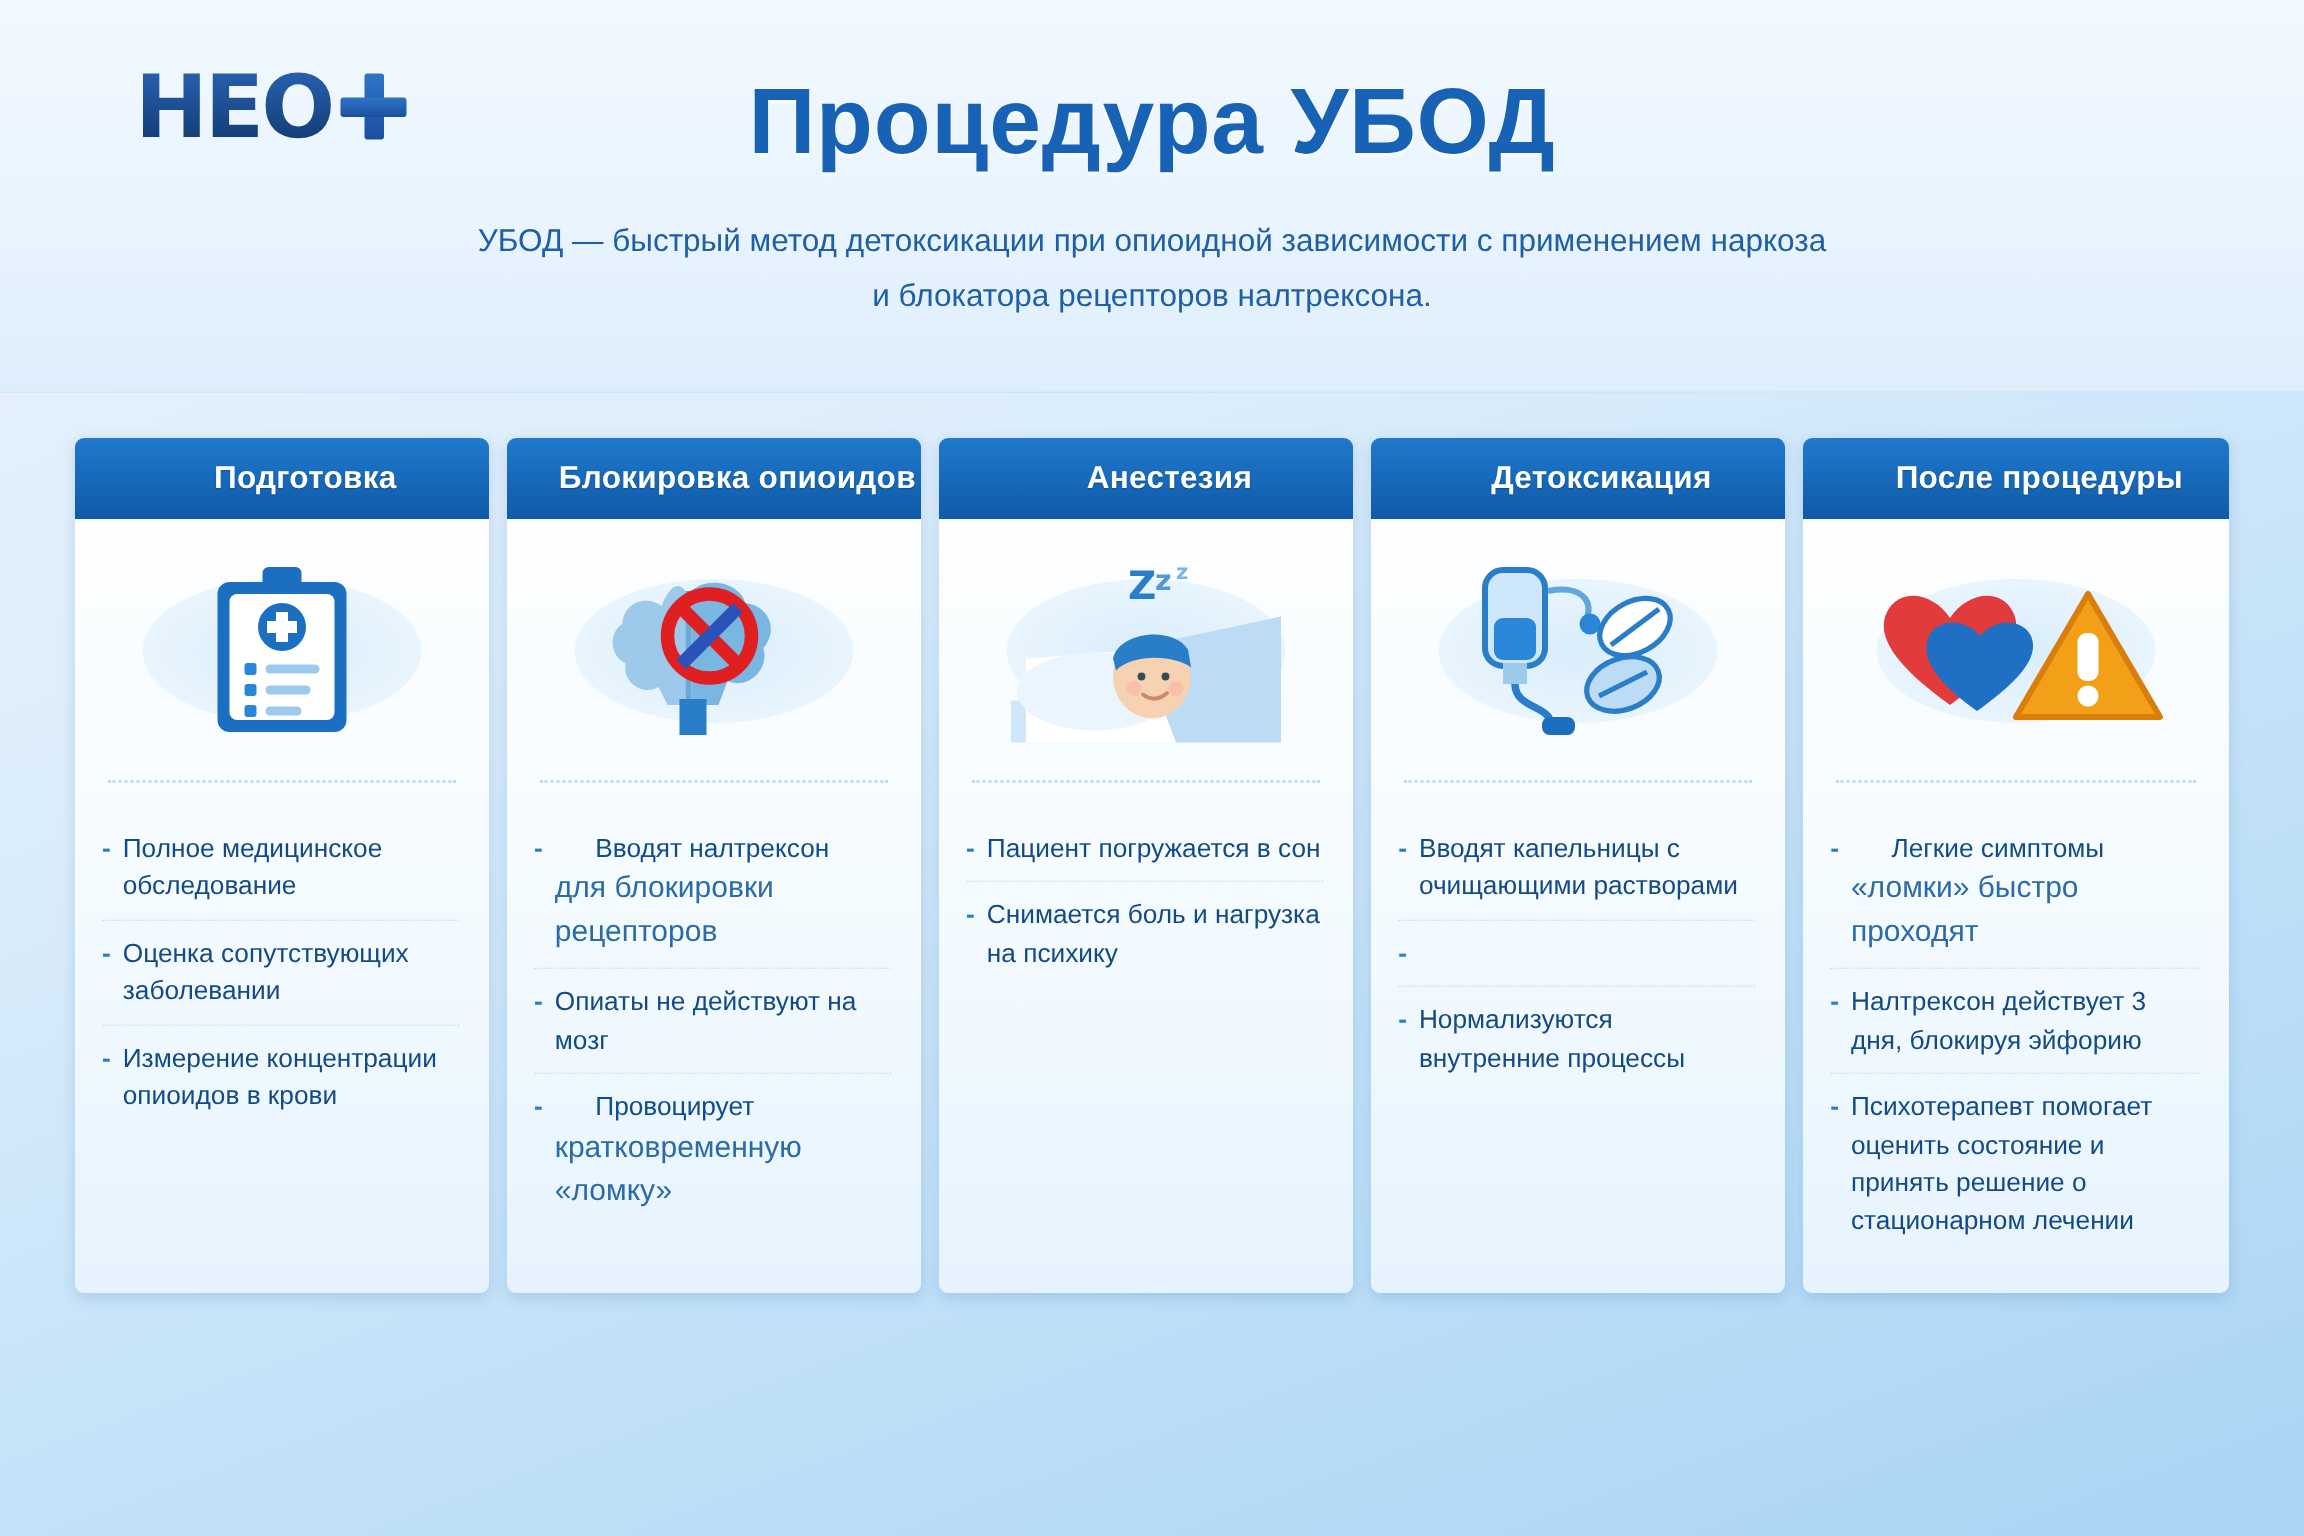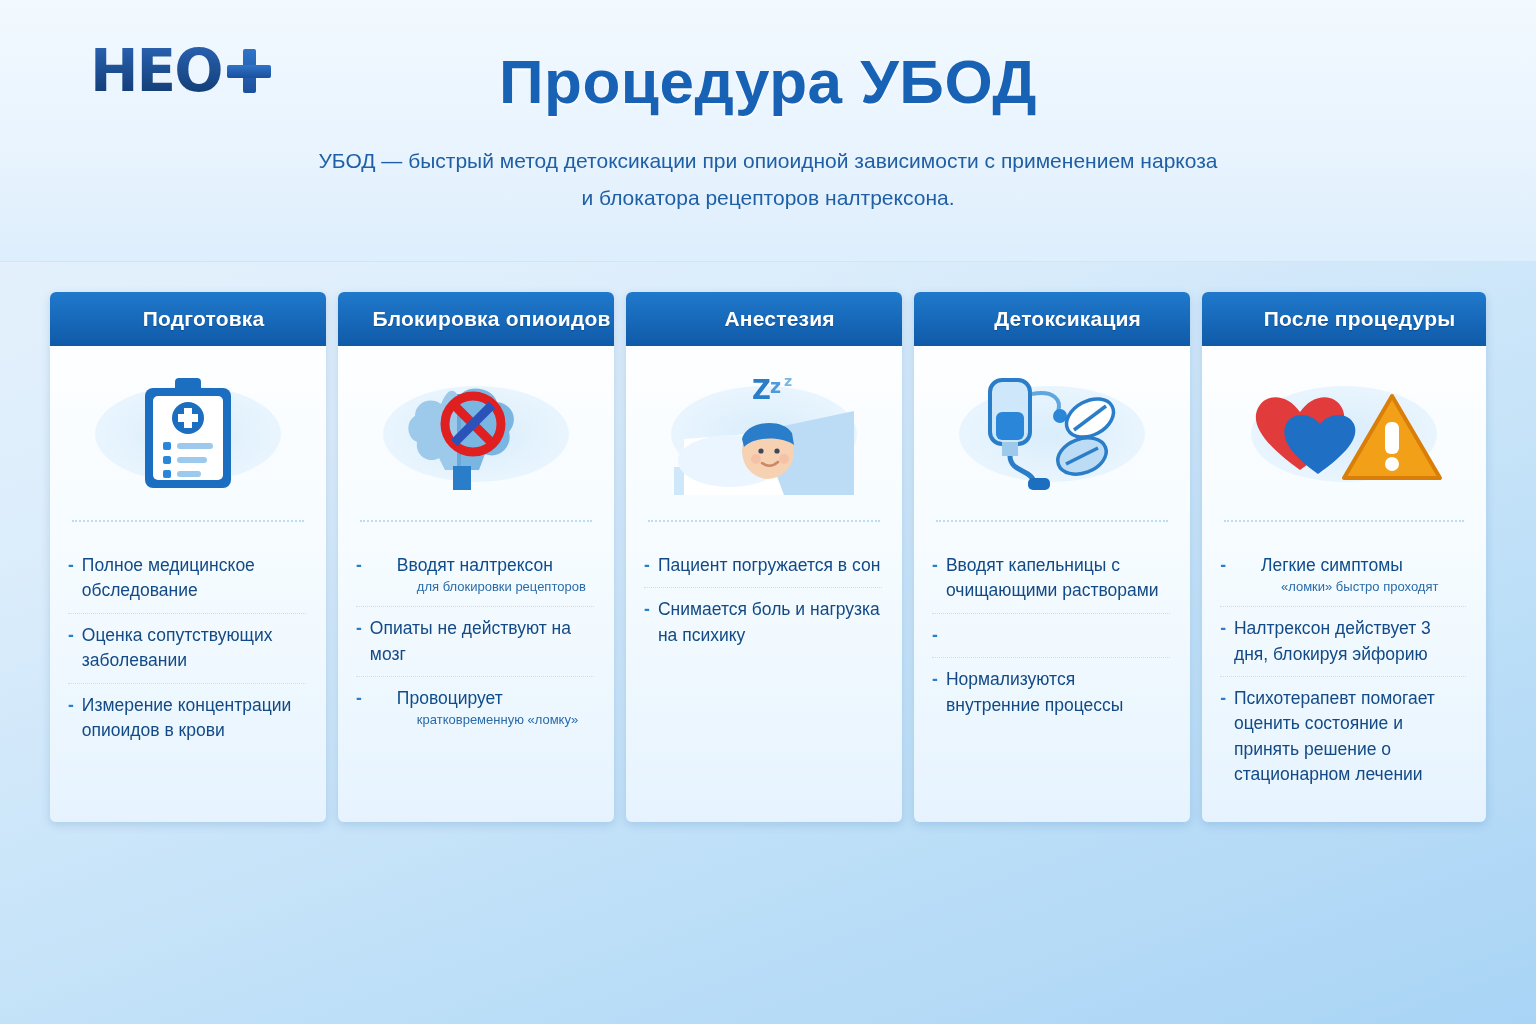--- a/index.html
+++ b/index.html
@@ -134,21 +134,21 @@
     align-items: flex-start;
     gap: 8px;
     padding: 9px 0;
     font-size: 17.5px;
     line-height: 1.45;
     color: #134a86;
   }
   .bullet + .bullet { border-top: 1px dotted #c6e0f4; }
   .dash { color: #2a7dc8; font-weight: bold; flex: 0 0 auto; }
   .b-text strong { font-weight: normal; color: #0f4c8c; padding-left: 27px; }
-  .b-sub { display: block; font-size: 13px; color: #2a6ba8; margin-left: 47px; }
+  .b-sub { display: block; font-size: 20px; color: #2a6ba8; }
 </style>
 </head>
 <body>
 
 <div class="header">
 
   <div class="logo">
     <span class="logo-text">HEO</span>
     <span class="logo-plus"></span>
   </div>

